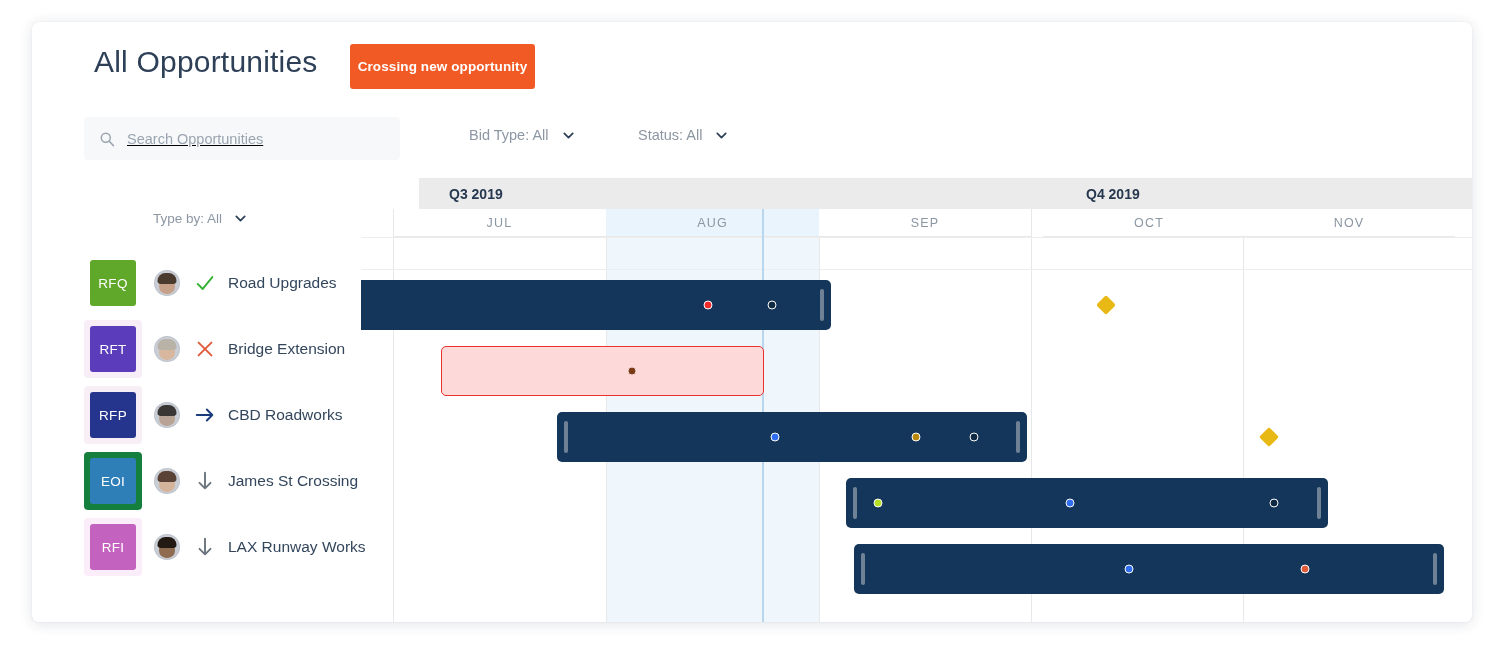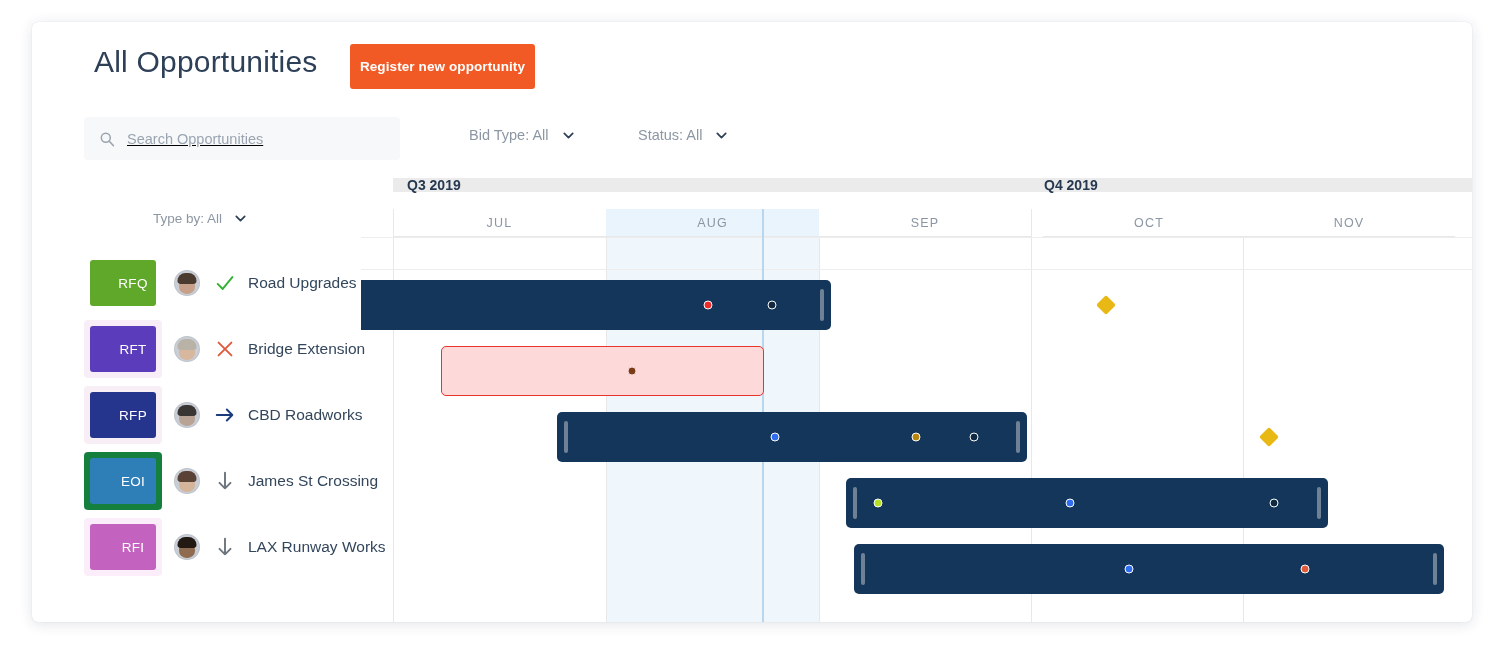--- a/index.html
+++ b/index.html
@@ -128,21 +128,20 @@
     width: 46px;
     height: 46px;
     border-radius: 3px;
     color: #ffffff;
     font-size: 13.5px;
     display: flex;
     align-items: center;
     justify-content: center;
     flex: 0 0 auto;
     letter-spacing: .3px;
-    padding-left: 20px;
   }
   .badge-wrap { padding: 6px; border-radius: 4px; flex: 0 0 auto; display:flex; }
   .avatar {
     width: 26px;
     height: 26px;
     border-radius: 50%;
     margin-left: 12px;
     flex: 0 0 auto;
     background: #c9ced6;
     position: relative;
@@ -189,29 +188,30 @@
     left: 329px;
     top: 156px;
     width: 1111px;
     height: 444px;
     overflow: hidden;
   }
   .quarter-row { position: absolute; left: 0; top: 0; height: 31px; width: 100%; }
   .quarter {
     position: absolute;
     top: 0;
-    height: 14px;
+    height: 31px;
     background: #ebebeb;
     color: #26384f;
     font-size: 14px;
     font-weight: bold;
     display: flex;
     align-items: center;
-    padding-left: 14px;
+    padding-left: 30px;
     box-sizing: border-box;
+    margin-left: 26px;
   }
   .month-row { position: absolute; left: 0; top: 31px; height: 28px; width: 100%; }
   .month {
     position: absolute;
     top: 0;
     height: 28px;
     font-size: 12.5px;
     color: #8b96a3;
     letter-spacing: 1.2px;
     display: flex;
@@ -296,21 +296,21 @@
     border-radius: 2px;
   }
 </style>
 </head>
 <body>
 
 <div id="app">
   <div class="card">
 
     <div class="page-title">All Opportunities</div>
-    <button class="register-btn">Register new opportunity</button>
+    <button class="register-btn">Crossing new opportunity</button>
 
     <div class="search-box">
       <svg class="search-icon" viewBox="0 0 20 20" fill="none" stroke="currentColor" stroke-width="1.9">
         <circle cx="8.5" cy="8.5" r="5.6"></circle>
         <line x1="12.8" y1="12.8" x2="18" y2="18.3" stroke-linecap="round"></line>
       </svg>
       <input class="search-input" type="text" placeholder="Search Opportunities" style="">
     </div>
 
     <div class="filter" id="filter-bid">

